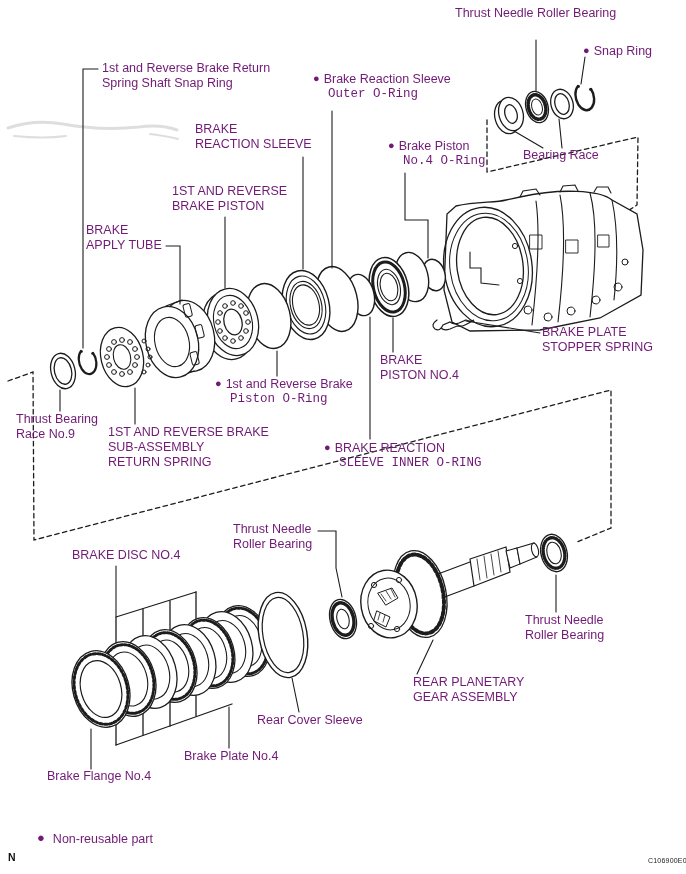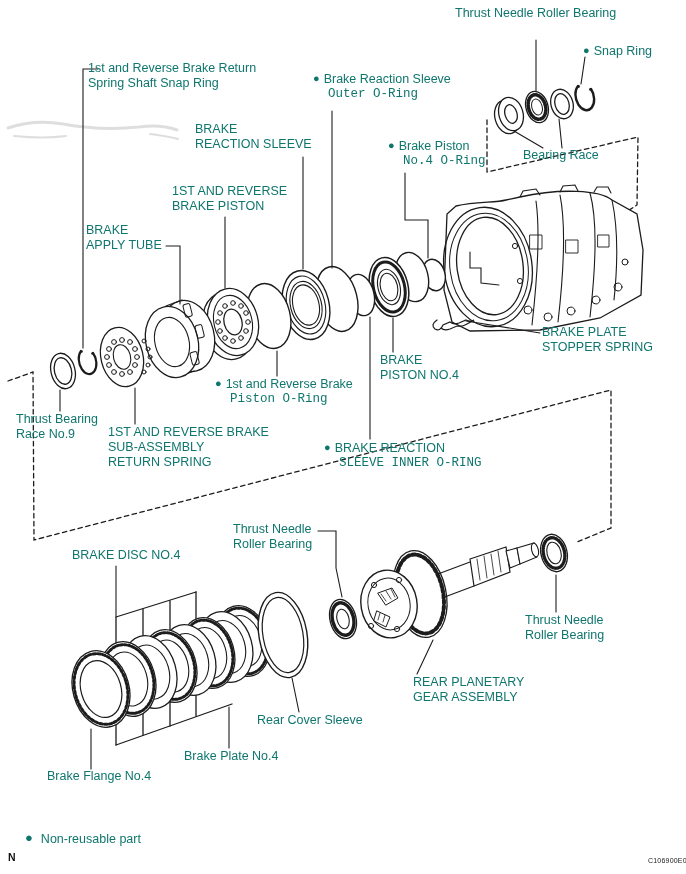--- a/index.html
+++ b/index.html
@@ -1,25 +1,25 @@
 <!DOCTYPE html>
 <html><head>
 <meta charset="utf-8">
 <style>
   html,body{margin:0;padding:0;background:#ffffff;}
   #canvas{
     position:relative;width:686px;height:874px;background:#ffffff;overflow:hidden;
     font-family:"Liberation Sans",sans-serif;color:#111;
   }
   #art{position:absolute;left:0;top:0;}
-  .lbl{position:absolute;font-size:12.5px;line-height:15px;white-space:nowrap;color:#0f766e;}
+  .lbl{position:absolute;font-size:12.5px;line-height:15px;white-space:nowrap;color:#701a75;}
   .lbl .ind{padding-left:15px;font-family:Liberation Mono, monospace;}
   .bullet{display:inline-block;font-size:11px;margin-right:4px;transform:translateY(-1px);}
   .bullet.big{font-size:13px;margin-right:8px;}
-  .legend{font-size:12.5px;}
+  .legend{font-size:12.5px;margin-left:12px;}
   .pageletter{position:absolute;font-size:10.5px;font-weight:bold;}
   .doccode{position:absolute;font-size:7px;letter-spacing:0.2px;color:#222;}
 </style>
 </head>
 <body>
 
 <div id="canvas">
 
 <svg id="art" width="686" height="874" viewBox="0 0 686 874">
   <g stroke="#1c1c1c" fill="none" stroke-width="1.3" stroke-linecap="round">
@@ -312,21 +312,21 @@
 
 <div class="lbl" style="left:583px;top:44px">
   <div><span class="bullet">●</span><span>Snap Ring</span></div>
 </div>
 
 <div class="lbl" style="left:313px;top:72px">
   <div><span class="bullet">●</span><span>Brake Reaction Sleeve</span></div>
   <div class="ind">Outer O-Ring</div>
 </div>
 
-<div class="lbl" style="left:88px;top:61px">
+<div class="lbl" style="left:102px;top:61px">
   <div>1st and Reverse Brake Return</div>
   <div>Spring Shaft Snap Ring</div>
 </div>
 
 <div class="lbl" style="left:195px;top:122px">
   <div>BRAKE</div>
   <div>REACTION SLEEVE</div>
 </div>
 
 <div class="lbl" style="left:172px;top:184px">

